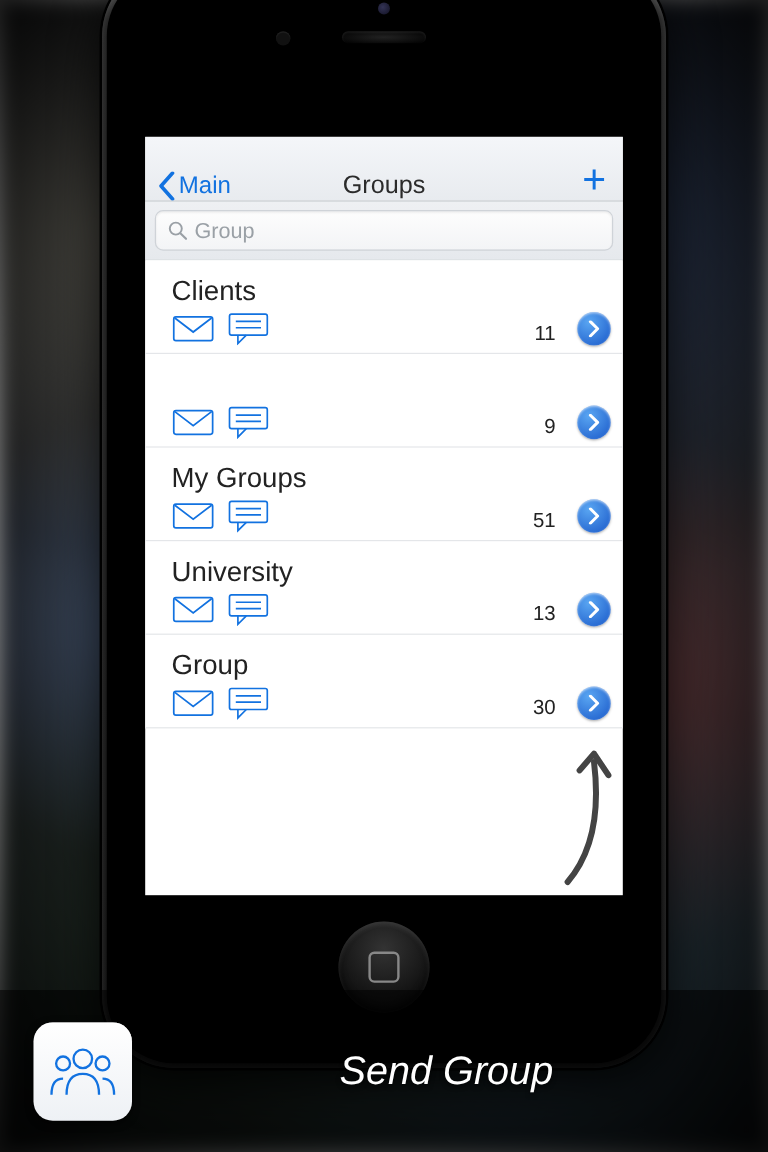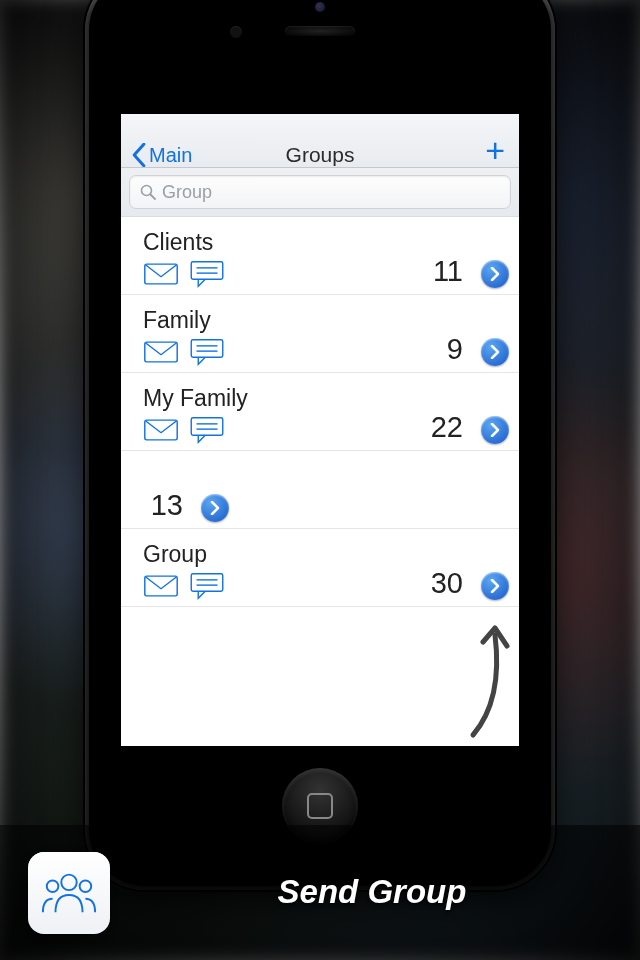--- a/index.html
+++ b/index.html
@@ -116,21 +116,21 @@
   .row {
     display: flex; align-items: flex-end;
     border-bottom: 1px solid #e4e6e9;
     padding: 8px 10px 6px 22px;
     min-height: 78px; gap: 18px;
   }
   .row-left { flex: 1; }
   .row-title { font-size: 23px; color: #222; margin-bottom: 4px; }
   .row-icons { display: flex; gap: 10px; }
   .row-icons svg { width: 36px; height: 28px; stroke: #1272e0; fill: none; stroke-width: 1.6; }
-  .row-count { font-size: 29px; color: #222; min-width: 40px; text-align: right; }
+  .row-count { font-size: 17px; color: #222; min-width: 40px; text-align: right; }
   .disclosure {
     width: 28px; height: 28px; border-radius: 50%;
     background: radial-gradient(circle at 35% 30%, #5aa6f2, #1857c8);
     box-shadow: inset 0 1px 2px rgba(255,255,255,0.6), 0 1px 2px rgba(0,0,0,0.3);
     display: flex; align-items: center; justify-content: center;
   }
   .disclosure svg { width: 10px; height: 14px; }
 
   .arrow-annotation {
     position: absolute; right: 6px; bottom: 6px;
@@ -146,21 +146,21 @@
   }
   .app-icon {
     width: 82px; height: 82px; border-radius: 16px;
     background: linear-gradient(180deg, #fff, #eef1f5);
     box-shadow: 0 2px 6px rgba(0,0,0,0.6), inset 0 1px 1px rgba(255,255,255,0.9);
     display: flex; align-items: center; justify-content: center;
   }
   .app-icon svg { width: 58px; height: 48px; stroke: #1272e0; fill: none; stroke-width: 2; }
   .caption-text {
     flex: 1;
-    color: #fff; font-style: italic; font-weight: 700;
+    color: #fff; font-style: italic; font-weight: 400;
     font-size: 33px; line-height: 1.18; text-align: center;
     text-shadow: 0 2px 4px rgba(0,0,0,0.7);
     font-family: "Helvetica Neue", Helvetica, Arial, sans-serif;
   }
 </style>
 </head>
 <body>
 
 <div class="backdrop"></div>
 <div class="vignette"></div>
@@ -215,21 +215,20 @@
           <div class="row-count">11</div>
           <div class="disclosure">
             <svg viewBox="0 0 10 14">
                 <polyline points="2,1 8,7 2,13" fill="none" stroke="#fff" stroke-width="2.5" stroke-linecap="round" stroke-linejoin="round"></polyline>
               </svg>
           </div>
         </div>
 
         <div class="row">
           <div class="row-left">
-            <div class="row-title">Family</div>
             <div class="row-icons">
               <svg viewBox="0 0 40 28">
                   <rect x="2" y="3" width="36" height="22" rx="2"></rect>
                   <polyline points="3,4 20,17 37,4"></polyline>
                 </svg>
               <svg viewBox="0 0 40 32">
                   <rect x="2" y="2" width="36" height="20" rx="2"></rect>
                   <line x1="8" y1="9" x2="32" y2="9"></line>
                   <line x1="8" y1="15" x2="32" y2="15"></line>
                   <polyline points="10,22 10,30 18,22"></polyline>
@@ -239,43 +238,58 @@
           <div class="row-count">9</div>
           <div class="disclosure">
             <svg viewBox="0 0 10 14">
                 <polyline points="2,1 8,7 2,13" fill="none" stroke="#fff" stroke-width="2.5" stroke-linecap="round" stroke-linejoin="round"></polyline>
               </svg>
           </div>
         </div>
 
         <div class="row">
           <div class="row-left">
-            <div class="row-title">My Family</div>
-            <div class="row-icons">
-              <svg viewBox="0 0 40 28">
-                  <rect x="2" y="3" width="36" height="22" rx="2"></rect>
-                  <polyline points="3,4 20,17 37,4"></polyline>
-                </svg>
-              <svg viewBox="0 0 40 32">
-                  <rect x="2" y="2" width="36" height="20" rx="2"></rect>
-                  <line x1="8" y1="9" x2="32" y2="9"></line>
-                  <line x1="8" y1="15" x2="32" y2="15"></line>
-                  <polyline points="10,22 10,30 18,22"></polyline>
-                </svg>
-            </div>
-          </div>
-          <div class="row-count">22</div>
-          <div class="disclosure">
-            <svg viewBox="0 0 10 14">
-                <polyline points="2,1 8,7 2,13" fill="none" stroke="#fff" stroke-width="2.5" stroke-linecap="round" stroke-linejoin="round"></polyline>
-              </svg>
-          </div>
-        </div>
-
-        <div class="row">
+            <div class="row-title">My Groups</div>
+            <div class="row-icons">
+              <svg viewBox="0 0 40 28">
+                  <rect x="2" y="3" width="36" height="22" rx="2"></rect>
+                  <polyline points="3,4 20,17 37,4"></polyline>
+                </svg>
+              <svg viewBox="0 0 40 32">
+                  <rect x="2" y="2" width="36" height="20" rx="2"></rect>
+                  <line x1="8" y1="9" x2="32" y2="9"></line>
+                  <line x1="8" y1="15" x2="32" y2="15"></line>
+                  <polyline points="10,22 10,30 18,22"></polyline>
+                </svg>
+            </div>
+          </div>
+          <div class="row-count">51</div>
+          <div class="disclosure">
+            <svg viewBox="0 0 10 14">
+                <polyline points="2,1 8,7 2,13" fill="none" stroke="#fff" stroke-width="2.5" stroke-linecap="round" stroke-linejoin="round"></polyline>
+              </svg>
+          </div>
+        </div>
+
+        <div class="row">
+          <div class="row-left">
+            <div class="row-title">University</div>
+            <div class="row-icons">
+              <svg viewBox="0 0 40 28">
+                  <rect x="2" y="3" width="36" height="22" rx="2"></rect>
+                  <polyline points="3,4 20,17 37,4"></polyline>
+                </svg>
+              <svg viewBox="0 0 40 32">
+                  <rect x="2" y="2" width="36" height="20" rx="2"></rect>
+                  <line x1="8" y1="9" x2="32" y2="9"></line>
+                  <line x1="8" y1="15" x2="32" y2="15"></line>
+                  <polyline points="10,22 10,30 18,22"></polyline>
+                </svg>
+            </div>
+          </div>
           <div class="row-count">13</div>
           <div class="disclosure">
             <svg viewBox="0 0 10 14">
                 <polyline points="2,1 8,7 2,13" fill="none" stroke="#fff" stroke-width="2.5" stroke-linecap="round" stroke-linejoin="round"></polyline>
               </svg>
           </div>
         </div>
 
         <div class="row">
           <div class="row-left">

